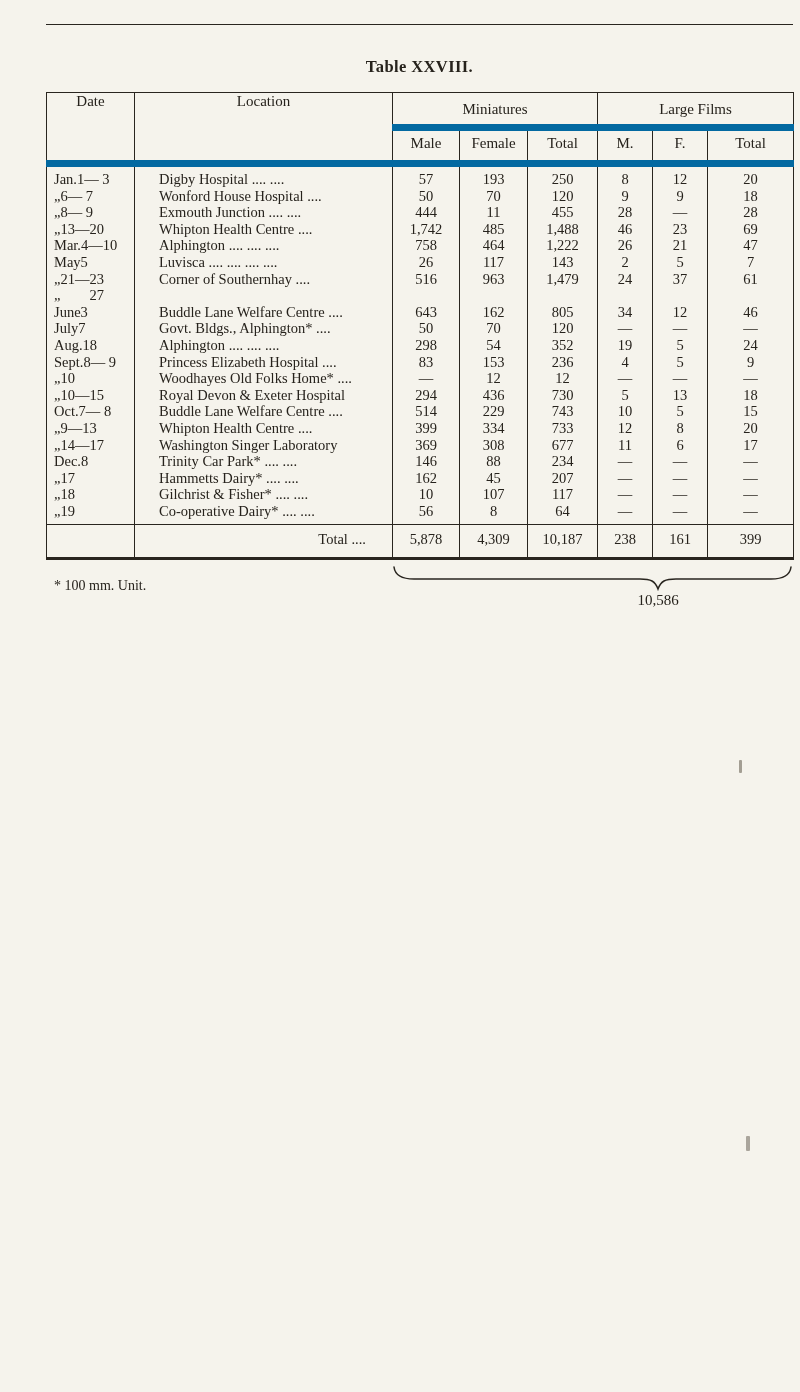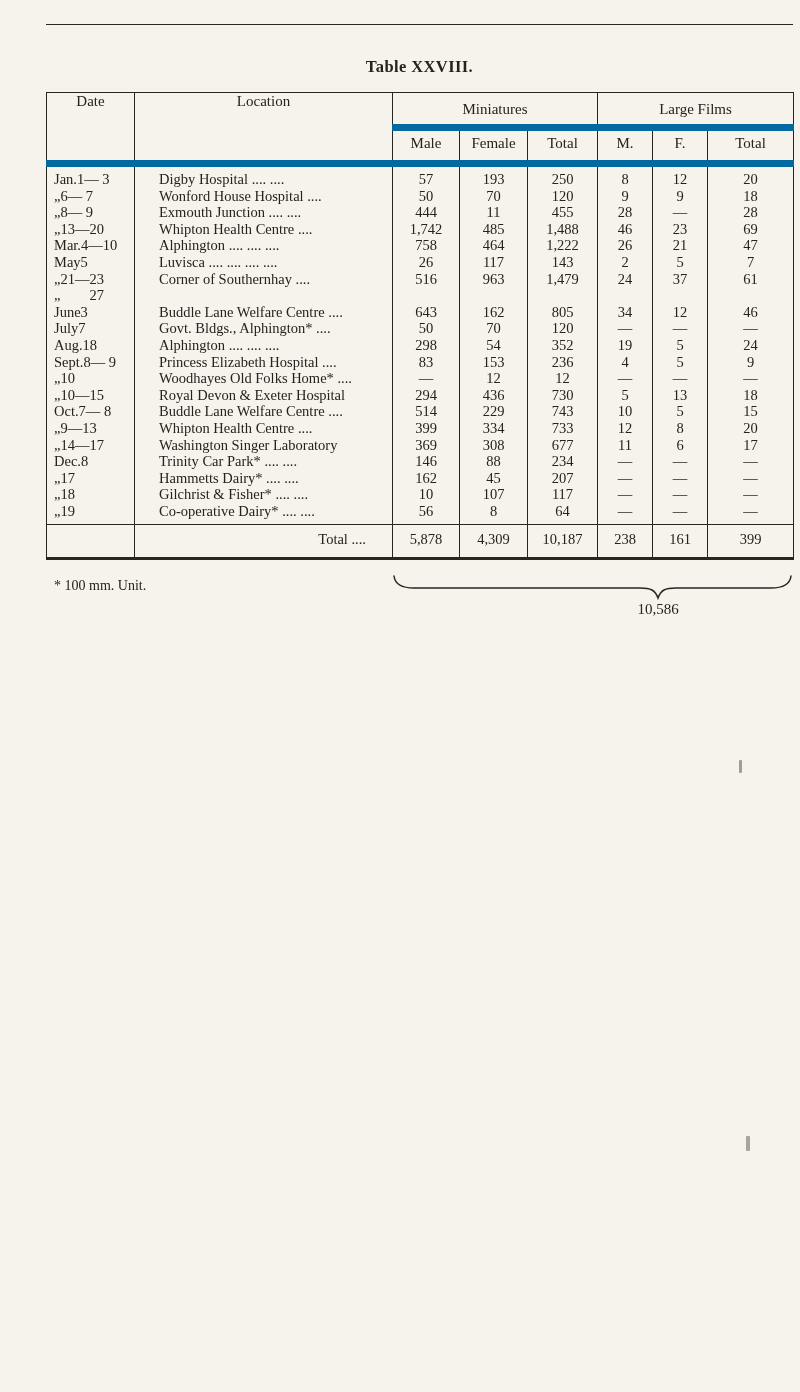--- a/index.html
+++ b/index.html
@@ -42,21 +42,21 @@
   .c-num { text-align:center; }
   .dwrap { display:flex; justify-content:flex-start; padding:0 12px 0 7px; }
   .mo,.dy { white-space:pre-line; }
   .dy { text-align:right; }
 
   .total-row td { border-top:1px solid #29251f; padding-top:6px; padding-bottom:9px; }
   .c-total-label { text-align:right; padding-right:26px; white-space:nowrap;font-family:Liberation Serif, serif; }
 
   .below { position:relative; height:80px; }
   .footnote { position:absolute; left:8px; top:18px; font-size:14px; }
-  .brace-area { position:absolute; left:346px; top:13px; width:401px; height:56px; }
+  .brace-area { position:absolute; left:346px; top:4px; width:401px; height:56px; }
   .brace-area svg { display:block; width:401px; height:30px; }
   .combined-total { position:absolute; left:266px; top:28px; transform:translateX(-50%); font-size:15px; }
 
   .artifact { position:absolute; background:#5f574b; border-radius:1px; }
   .a1 { right:58px; top:760px; width:3px; height:13px; opacity:.55; }
   .a2 { right:50px; top:1136px; width:4px; height:15px; opacity:.5; }
 </style>
 </head>
 <body>
 

